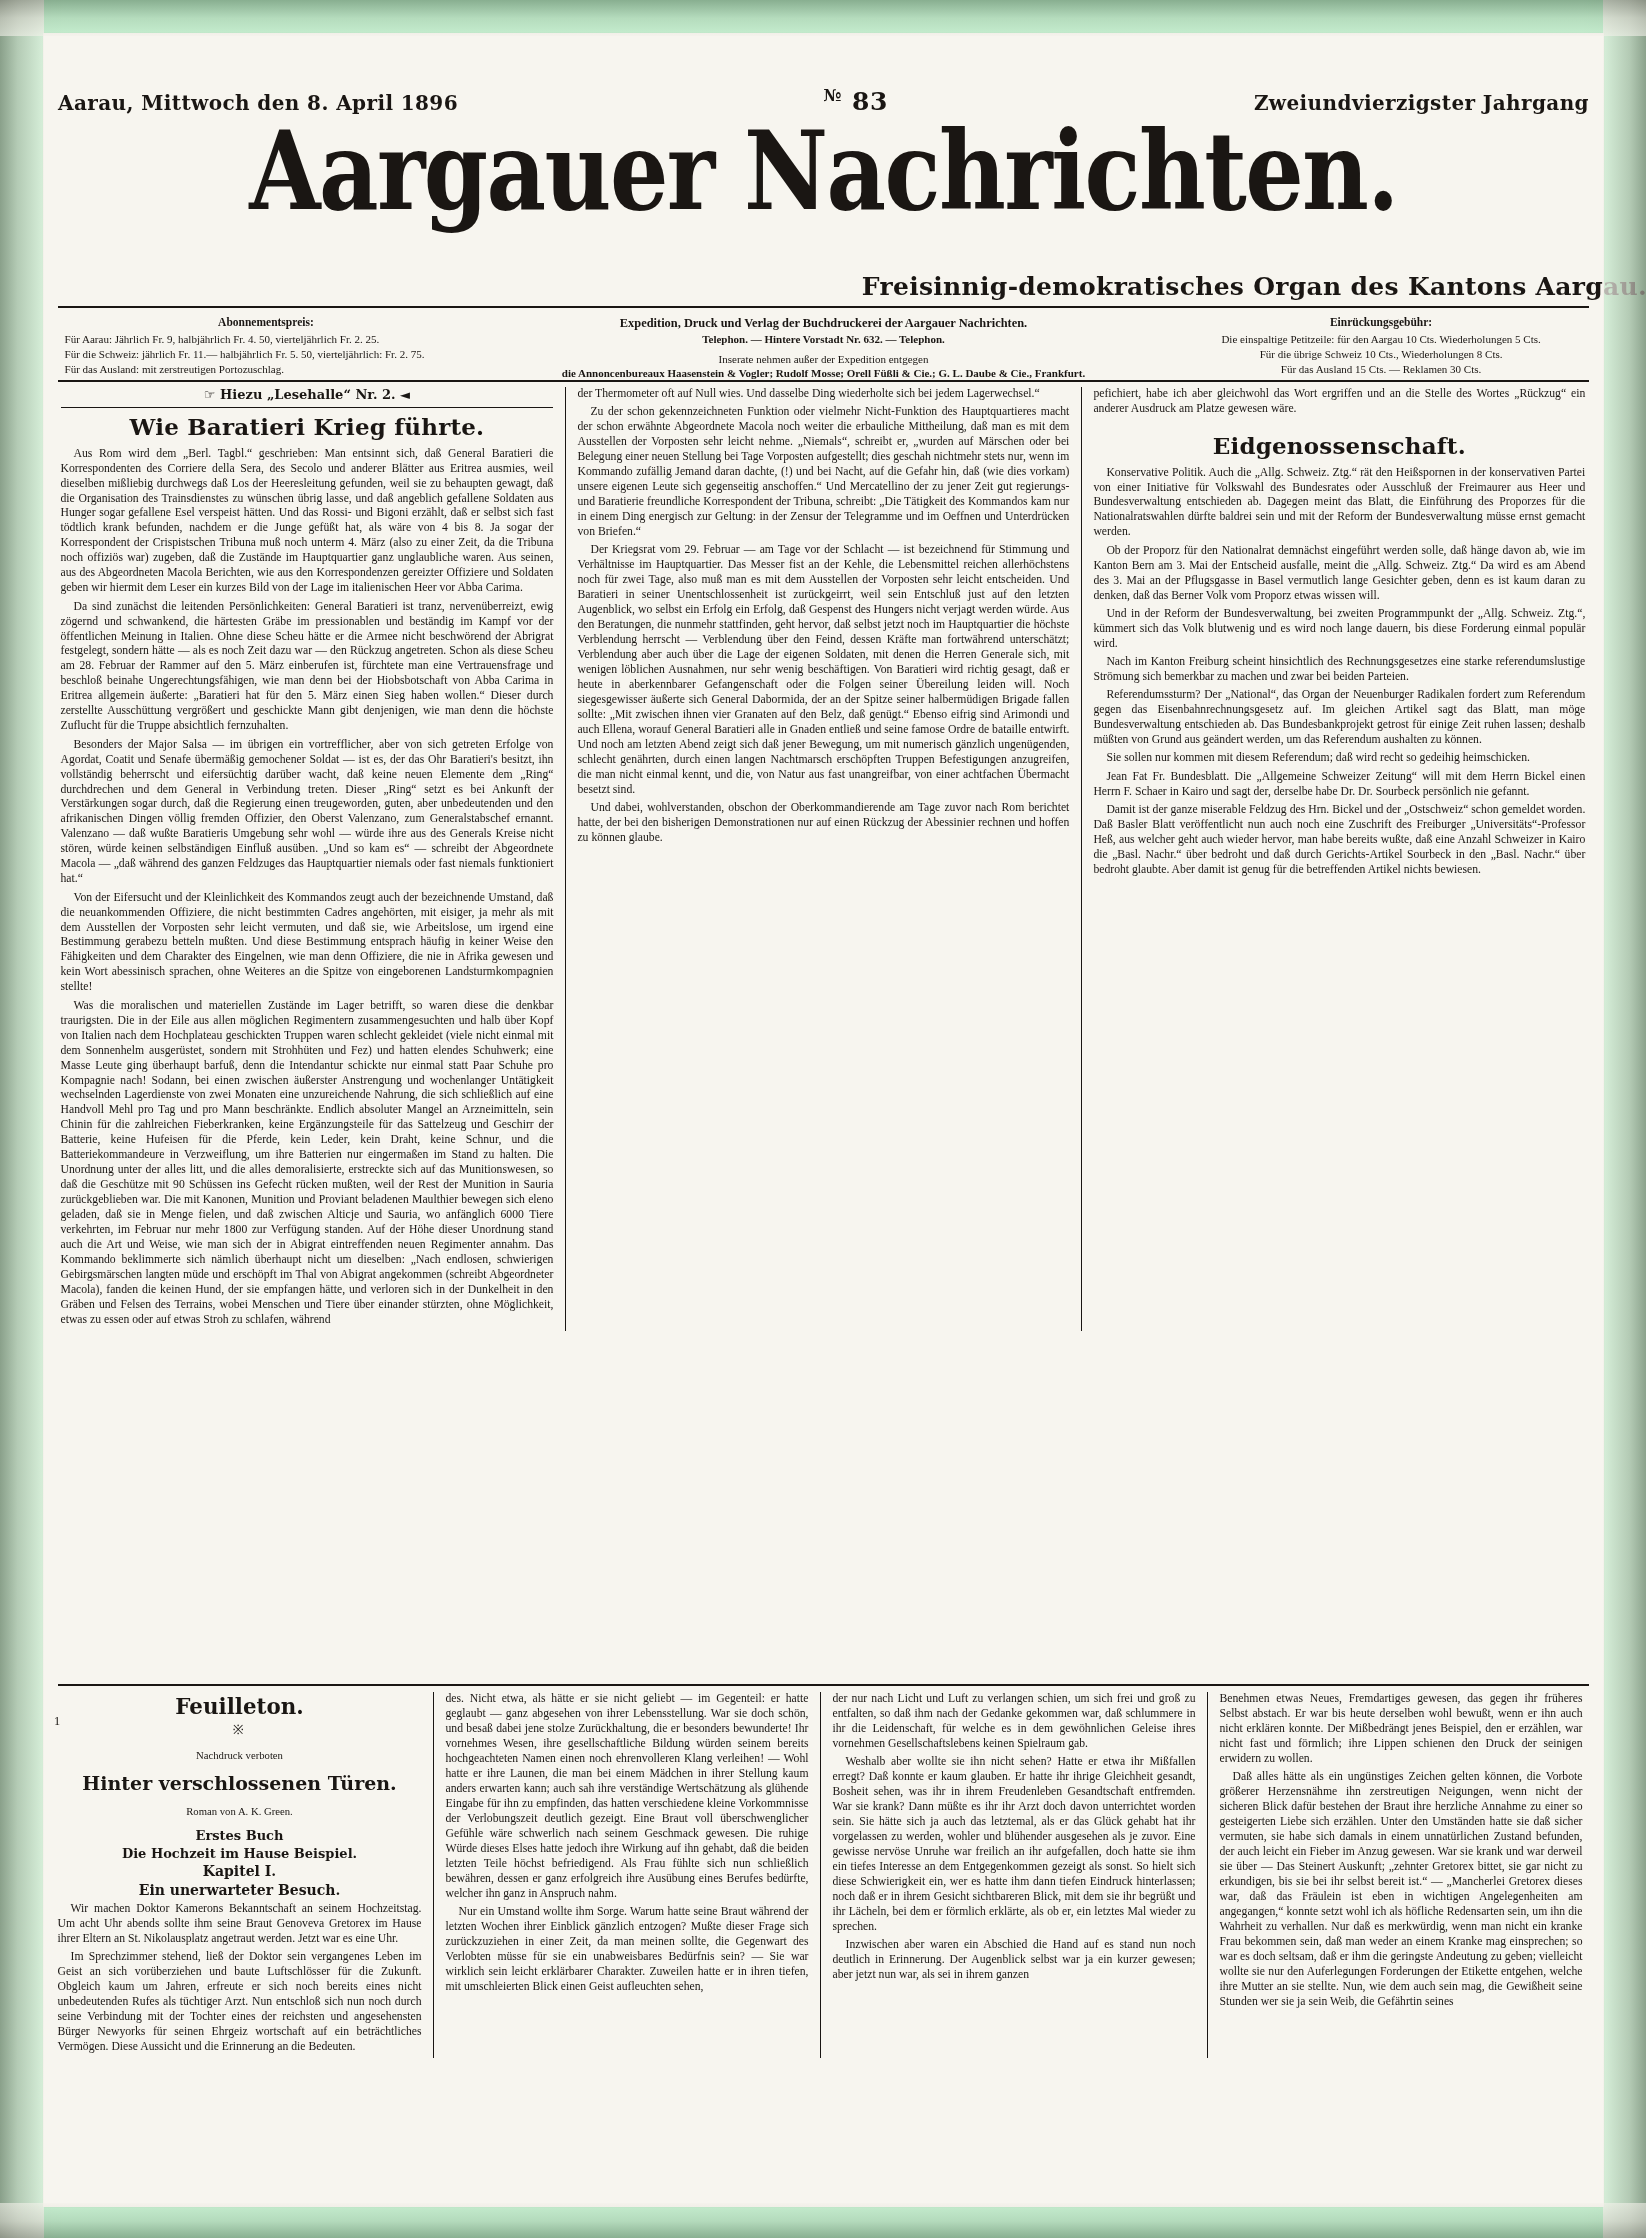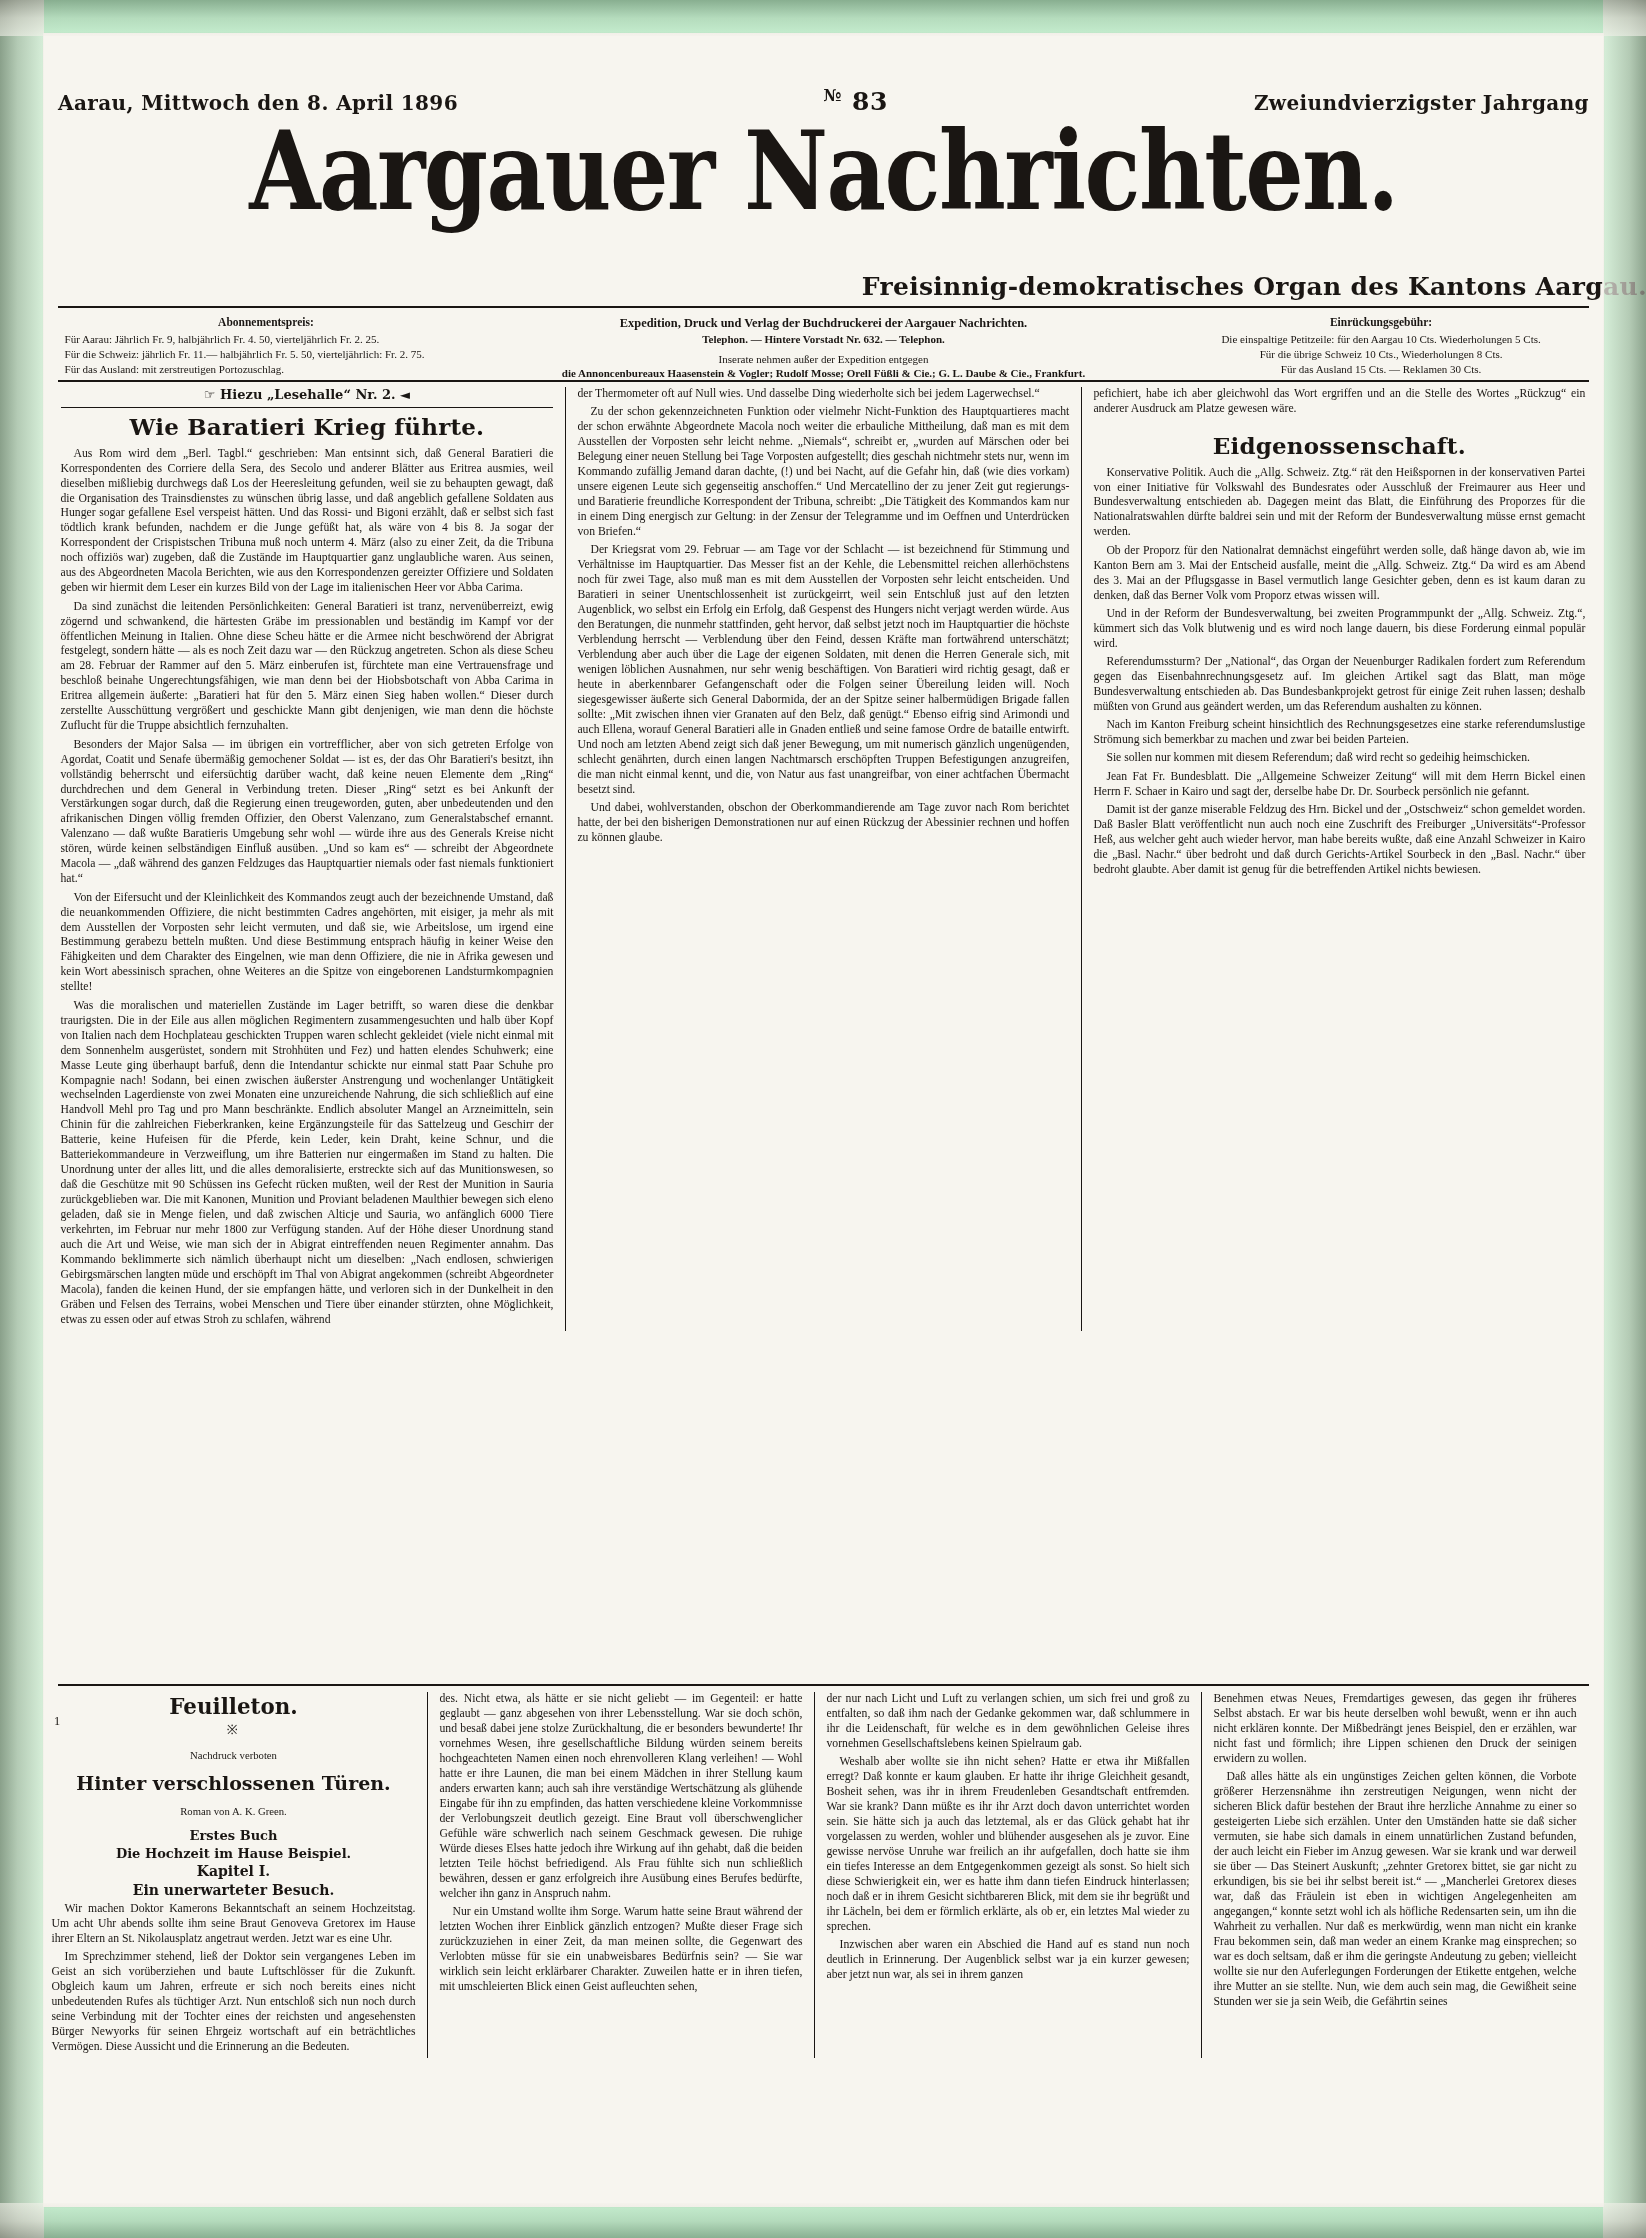--- a/index.html
+++ b/index.html
@@ -143,21 +143,21 @@
     font-size: 11.7px;
     line-height: 1.28;
     text-align: justify;
     margin: 0 0 3.3px 0;
     text-indent: 13px;
     hyphens: auto;
   }
   p.body.noind { text-indent: 0; }
   .feuilleton-wrap {
     position: absolute;
-    left: 40px;
+    left: 46px;
     top: 1692px;
     width: 1548px;
     display: flex;
   }
   .feu-title {
     font-family: "DejaVu Serif", serif;
     font-size: 21.4px;
     font-weight: bold;
     text-align: center;
     margin: 1.6px 0 1.6px 0;
@@ -301,22 +301,22 @@
       <p class="body">Der Kriegsrat vom 29. Februar — am Tage vor der Schlacht — ist bezeichnend für Stimmung und Verhältnisse im Hauptquartier. Das Messer fist an der Kehle, die Lebensmittel reichen allerhöchstens noch für zwei Tage, also muß man es mit dem Ausstellen der Vorposten sehr leicht entscheiden. Und Baratieri in seiner Unentschlossenheit ist zurückgeirrt, weil sein Entschluß just auf den letzten Augenblick, wo selbst ein Erfolg ein Erfolg, daß Gespenst des Hungers nicht verjagt werden würde. Aus den Beratungen, die nunmehr stattfinden, geht hervor, daß selbst jetzt noch im Hauptquartier die höchste Verblendung herrscht — Verblendung über den Feind, dessen Kräfte man fortwährend unterschätzt; Verblendung aber auch über die Lage der eigenen Soldaten, mit denen die Herren Generale sich, mit wenigen löblichen Ausnahmen, nur sehr wenig beschäftigen. Von Baratieri wird richtig gesagt, daß er heute in aberkennbarer Gefangenschaft oder die Folgen seiner Übereilung leiden will. Noch siegesgewisser äußerte sich General Dabormida, der an der Spitze seiner halbermüdigen Brigade fallen sollte: „Mit zwischen ihnen vier Granaten auf den Belz, daß genügt.“ Ebenso eifrig sind Arimondi und auch Ellena, worauf General Baratieri alle in Gnaden entließ und seine famose Ordre de bataille entwirft. Und noch am letzten Abend zeigt sich daß jener Bewegung, um mit numerisch gänzlich ungenügenden, schlecht genährten, durch einen langen Nachtmarsch erschöpften Truppen Befestigungen anzugreifen, die man nicht einmal kennt, und die, von Natur aus fast unangreifbar, von einer achtfachen Übermacht besetzt sind.</p>
       <p class="body">Und dabei, wohlverstanden, obschon der Oberkommandierende am Tage zuvor nach Rom berichtet hatte, der bei den bisherigen Demonstrationen nur auf einen Rückzug der Abessinier rechnen und hoffen zu können glaube.</p>
     </div>
 
     <div class="col">
       <p class="body noind">pefichiert, habe ich aber gleichwohl das Wort ergriffen und an die Stelle des Wortes „Rückzug“ ein anderer Ausdruck am Platze gewesen wäre.</p>
       <h2 class="sec" style="margin-top:15px;">Eidgenossenschaft.</h2>
       <p class="body">Konservative Politik. Auch die „Allg. Schweiz. Ztg.“ rät den Heißspornen in der konservativen Partei von einer Initiative für Volkswahl des Bundesrates oder Ausschluß der Freimaurer aus Heer und Bundesverwaltung entschieden ab. Dagegen meint das Blatt, die Einführung des Proporzes für die Nationalratswahlen dürfte baldrei sein und mit der Reform der Bundesverwaltung müsse ernst gemacht werden.</p>
       <p class="body">Ob der Proporz für den Nationalrat demnächst eingeführt werden solle, daß hänge davon ab, wie im Kanton Bern am 3. Mai der Entscheid ausfalle, meint die „Allg. Schweiz. Ztg.“ Da wird es am Abend des 3. Mai an der Pflugsgasse in Basel vermutlich lange Gesichter geben, denn es ist kaum daran zu denken, daß das Berner Volk vom Proporz etwas wissen will.</p>
       <p class="body">Und in der Reform der Bundesverwaltung, bei zweiten Programmpunkt der „Allg. Schweiz. Ztg.“, kümmert sich das Volk blutwenig und es wird noch lange dauern, bis diese Forderung einmal populär wird.</p>
+      <p class="body">Nach im Kanton Freiburg scheint hinsichtlich des Rechnungsgesetzes eine starke referendumslustige Strömung sich bemerkbar zu machen und zwar bei beiden Parteien.</p>
       <p class="body">Referendumssturm? Der „National“, das Organ der Neuenburger Radikalen fordert zum Referendum gegen das Eisenbahnrechnungsgesetz auf. Im gleichen Artikel sagt das Blatt, man möge Bundesverwaltung entschieden ab. Das Bundesbankprojekt getrost für einige Zeit ruhen lassen; deshalb müßten von Grund aus geändert werden, um das Referendum aushalten zu können.</p>
-      <p class="body">Nach im Kanton Freiburg scheint hinsichtlich des Rechnungsgesetzes eine starke referendumslustige Strömung sich bemerkbar zu machen und zwar bei beiden Parteien.</p>
       <p class="body">Sie sollen nur kommen mit diesem Referendum; daß wird recht so gedeihig heimschicken.</p>
       <p class="body">Jean Fat Fr. Bundesblatt. Die „Allgemeine Schweizer Zeitung“ will mit dem Herrn Bickel einen Herrn F. Schaer in Kairo und sagt der, derselbe habe Dr. Dr. Sourbeck persönlich nie gefannt.</p>
       <p class="body">Damit ist der ganze miserable Feldzug des Hrn. Bickel und der „Ostschweiz“ schon gemeldet worden. Daß Basler Blatt veröffentlicht nun auch noch eine Zuschrift des Freiburger „Universitäts“-Professor Heß, aus welcher geht auch wieder hervor, man habe bereits wußte, daß eine Anzahl Schweizer in Kairo die „Basl. Nachr.“ über bedroht und daß durch Gerichts-Artikel Sourbeck in den „Basl. Nachr.“ über bedroht glaubte. Aber damit ist genug für die betreffenden Artikel nichts bewiesen.</p>
     </div>
   </div>
 
   <div class="rule" style="left:58px; top:1684px; width:1531px;"></div>
   <div class="page-num">1</div>
 
   <div class="feuilleton-wrap">

